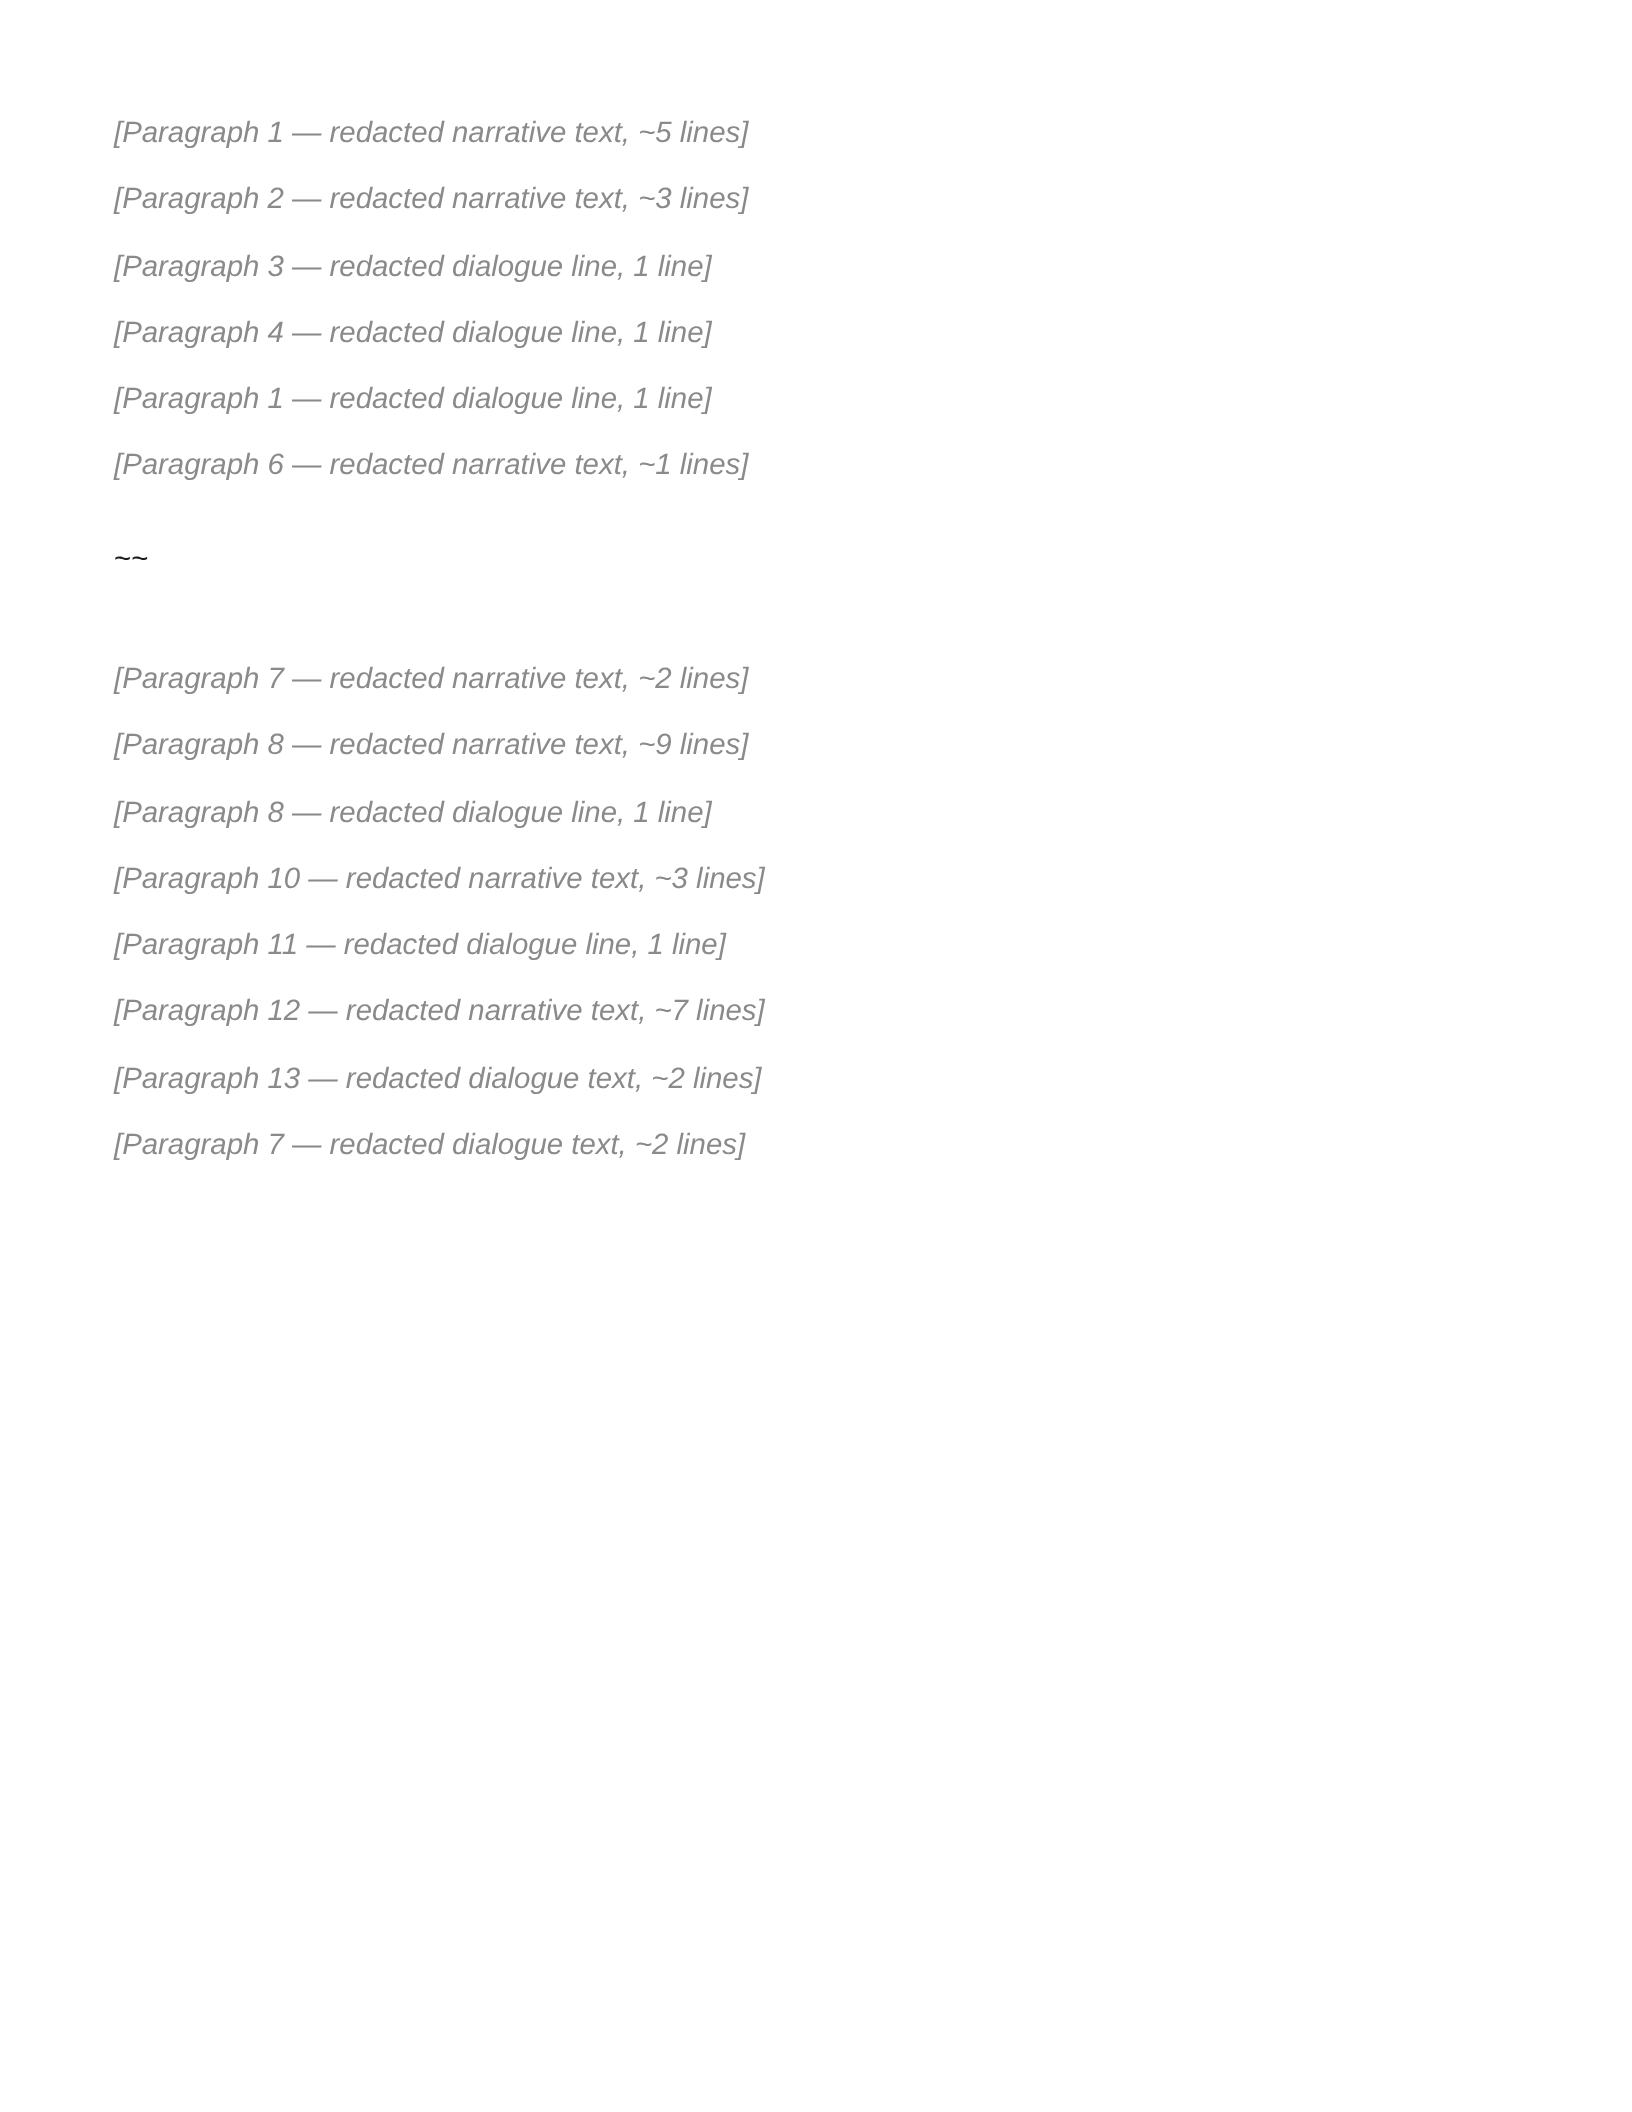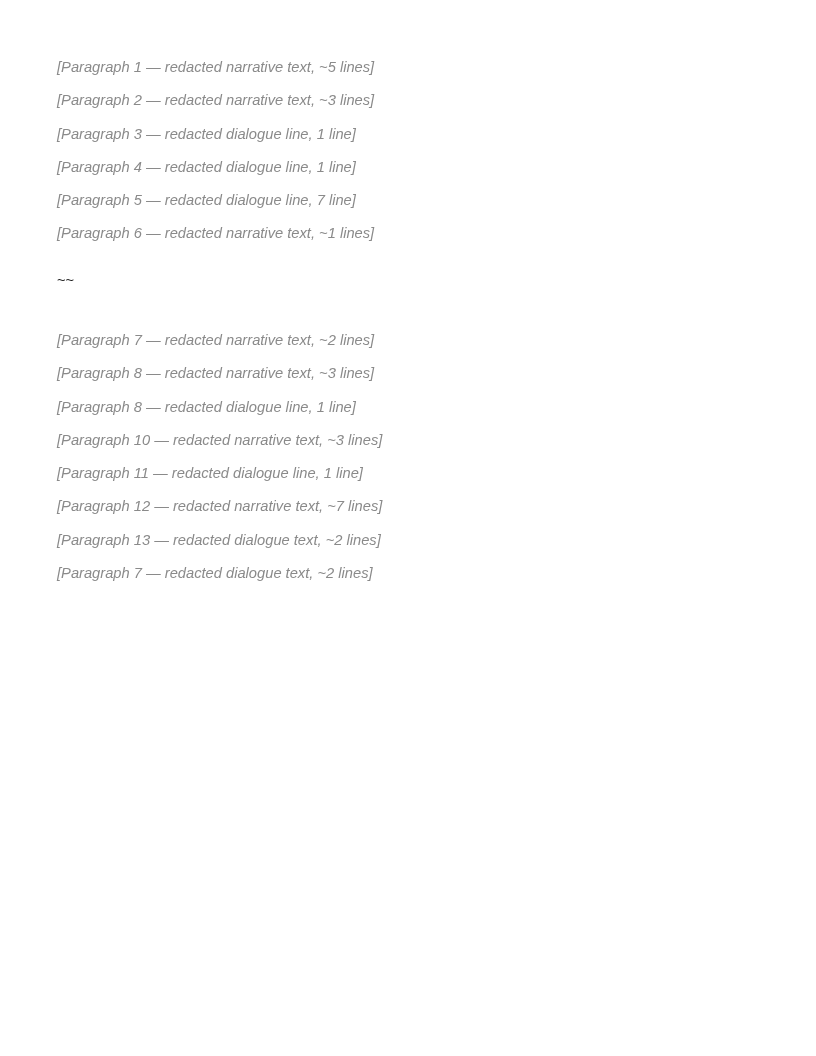--- a/index.html
+++ b/index.html
@@ -58,27 +58,27 @@
 </head>
 <body>
 
 <div class="page">
   <div class="content">
     <div id="paras-before">
         <p class="para">[Paragraph 1 — redacted narrative text, ~5 lines]</p>
         <p class="para">[Paragraph 2 — redacted narrative text, ~3 lines]</p>
         <p class="para">[Paragraph 3 — redacted dialogue line, 1 line]</p>
         <p class="para">[Paragraph 4 — redacted dialogue line, 1 line]</p>
-        <p class="para">[Paragraph 5 — redacted dialogue line, 7 line]</p>
+        <p class="para">[Paragraph 1 — redacted dialogue line, 1 line]</p>
         <p class="para">[Paragraph 6 — redacted narrative text, ~1 lines]</p>
       </div>
     <p class="para separator">~~</p>
     <div id="paras-after">
         <p class="para">[Paragraph 7 — redacted narrative text, ~2 lines]</p>
-        <p class="para">[Paragraph 8 — redacted narrative text, ~3 lines]</p>
+        <p class="para">[Paragraph 8 — redacted narrative text, ~9 lines]</p>
         <p class="para">[Paragraph 8 — redacted dialogue line, 1 line]</p>
         <p class="para">[Paragraph 10 — redacted narrative text, ~3 lines]</p>
         <p class="para">[Paragraph 11 — redacted dialogue line, 1 line]</p>
         <p class="para">[Paragraph 12 — redacted narrative text, ~7 lines]</p>
         <p class="para">[Paragraph 13 — redacted dialogue text, ~2 lines]</p>
         <p class="para">[Paragraph 7 — redacted dialogue text, ~2 lines]</p>
       </div>
   </div>
 
   <div class="footer">

